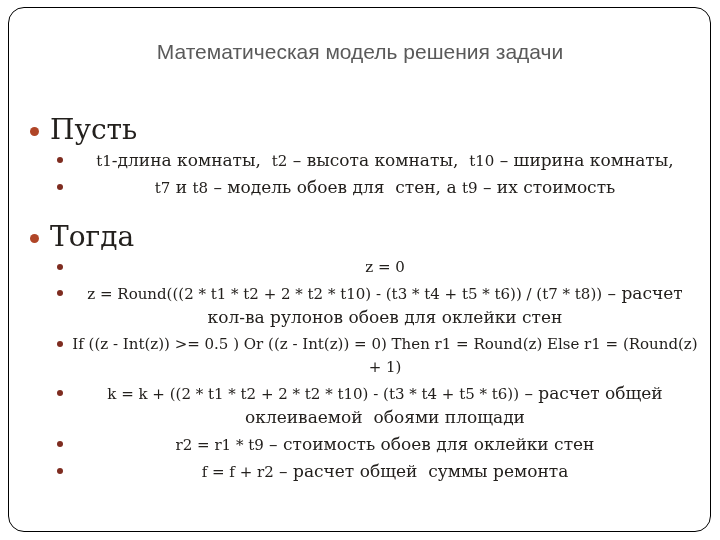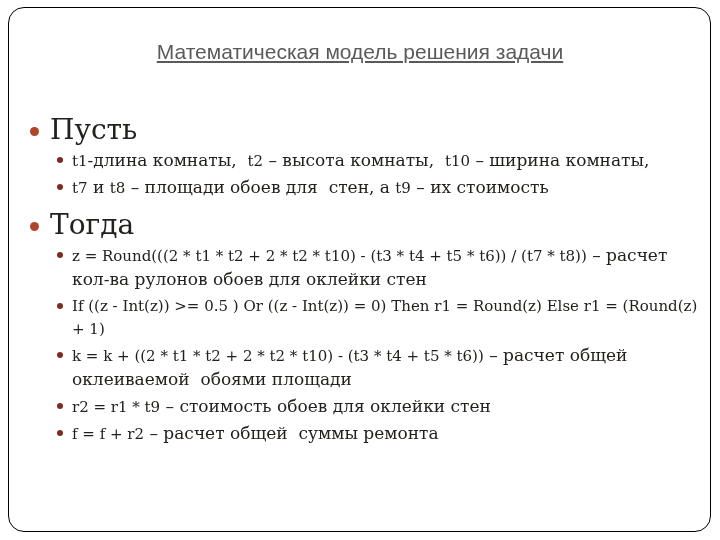--- a/index.html
+++ b/index.html
@@ -10,36 +10,35 @@
     --bullet1:#b04527; --bullet2:#7e2c20; --border-color:#000000;
   }
   .frame{
     position:absolute;left:8px;top:7px;right:9px;bottom:8px;
     border:1px solid var(--border-color);border-radius:16px;
   }
   .title{
     position:absolute;top:36px;left:30px;right:30px;text-align:center;
     font-family:"Liberation Sans",sans-serif;font-size:21px;line-height:31px;
     color:var(--title-color);
-    text-decoration:underline;
   }
   .content{position:absolute;top:112px;left:26px;right:22px;}
   .h1{
     position:relative;padding-left:24px;margin:4px 0 5px 0;
     font-size:28px;line-height:28px;color:var(--body-color);
   }
   .h1::before{
     content:"";position:absolute;left:4px;top:11px;width:9px;height:9px;
     border-radius:50%;background:var(--bullet1);
   }
-  .h1.second{margin-top:11px;}
+  .h1.second{margin-top:23px;}
   ul.lst{list-style:none;margin:0 0 2px 30px;padding:0;}
   ul.lst li{
     position:relative;padding-left:16px;margin:0 0 3px 0;
-    font-size:15px;line-height:23px;color:var(--body-color);
+    font-size:15px;line-height:23px;color:var(--body-color);text-align:center;
   }
   ul.lst li::before{
     content:"";position:absolute;left:1px;top:8px;width:6px;height:6px;
     border-radius:50%;background:var(--bullet2);
   }
   span.f{font-size:15px;white-space:pre-wrap;}
   span.d{font-size:17px;white-space:pre-wrap;}
 </style>
 </head>
 <body style="--title-color: #5a5a5a; --body-color: #23201d; --bullet1: #b04527; --bullet2: #7e2c20; --border-color: #000000; background: rgb(255, 255, 255);">
@@ -47,23 +46,24 @@
 <div class="frame"></div>
 
 <div class="title">
   <div>Математическая модель решения задачи</div>
 </div>
 
 <div class="content" id="sections">
     <div class="h1">Пусть</div>
     <ul class="lst">
       <li><span class="f">t1</span><span class="d">-длина комнаты,  </span><span class="f">t2</span><span class="d"> – высота комнаты,  </span><span class="f">t10</span><span class="d"> – ширина комнаты,</span></li>
-      <li><span class="f">t7</span><span class="d"> и </span><span class="f">t8</span><span class="d"> – площади обоев для  стен, а </span><span class="f">t9</span><span class="d"> – их стоимость</span></li>
+      <li><span class="f">t7</span><span class="d"> и </span><span class="f">t8</span><span class="d"> – модель обоев для  стен, а </span><span class="f">t9</span><span class="d"> – их стоимость</span></li>
     </ul>
     <div class="h1 second">Тогда</div>
     <ul class="lst">
+      <li><span class="f">z = 0</span></li>
       <li><span class="f">z = Round(((2 * t1 * t2 + 2 * t2 * t10) - (t3 * t4 + t5 * t6)) / (t7 * t8))</span><span class="d"> – расчет кол-ва рулонов обоев для оклейки стен</span></li>
       <li><span class="f">If ((z - Int(z)) &gt;= 0.5 ) Or ((z - Int(z)) = 0) Then r1 = Round(z) Else r1 = (Round(z) + 1)</span></li>
       <li><span class="f">k = k + ((2 * t1 * t2 + 2 * t2 * t10) - (t3 * t4 + t5 * t6))</span><span class="d"> – расчет общей оклеиваемой  обоями площади</span></li>
       <li><span class="f">r2 = r1 * t9</span><span class="d"> – стоимость обоев для оклейки стен</span></li>
       <li><span class="f">f = f + r2</span><span class="d"> – расчет общей  суммы ремонта</span></li>
     </ul>
   </div>
 
 </body></html>

